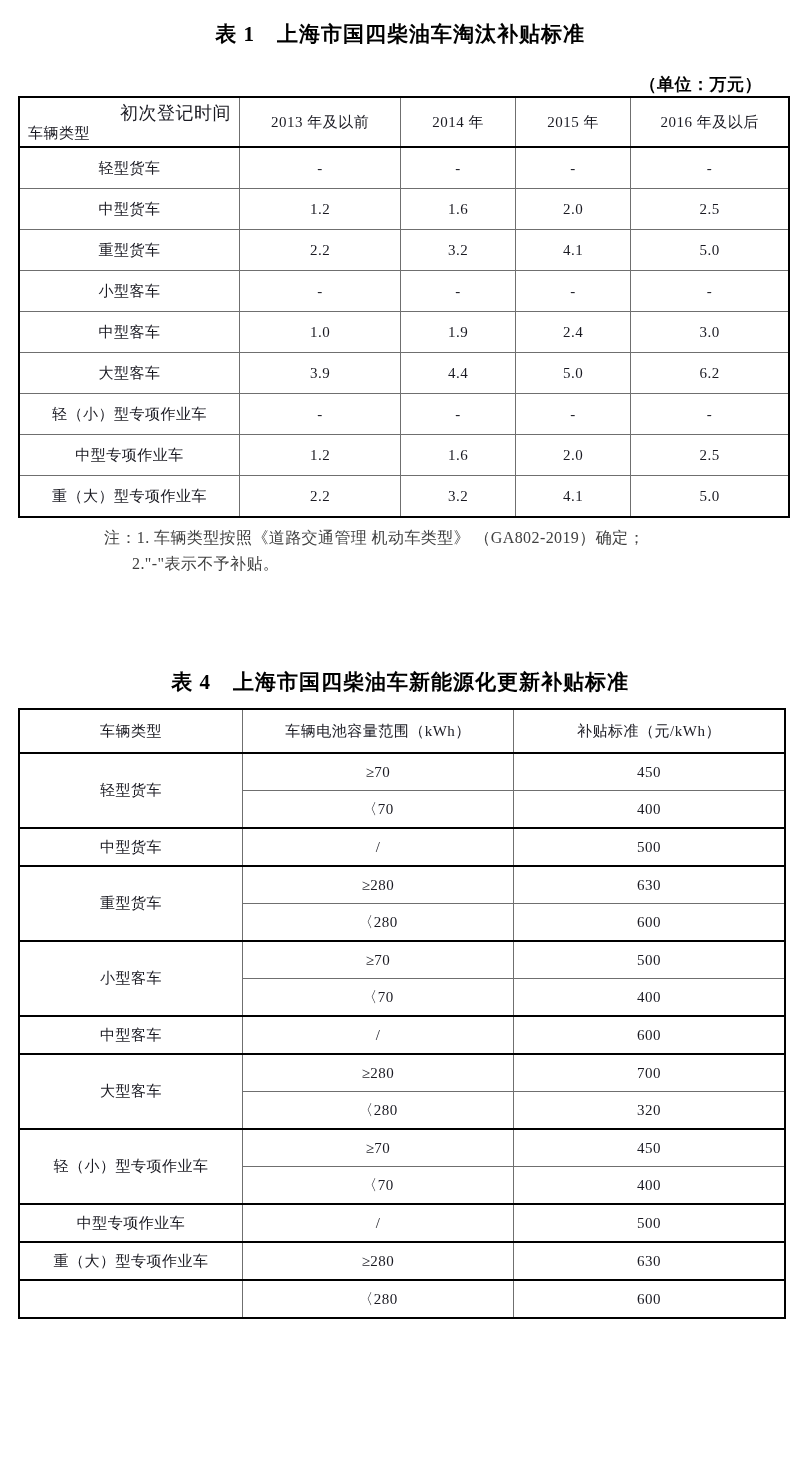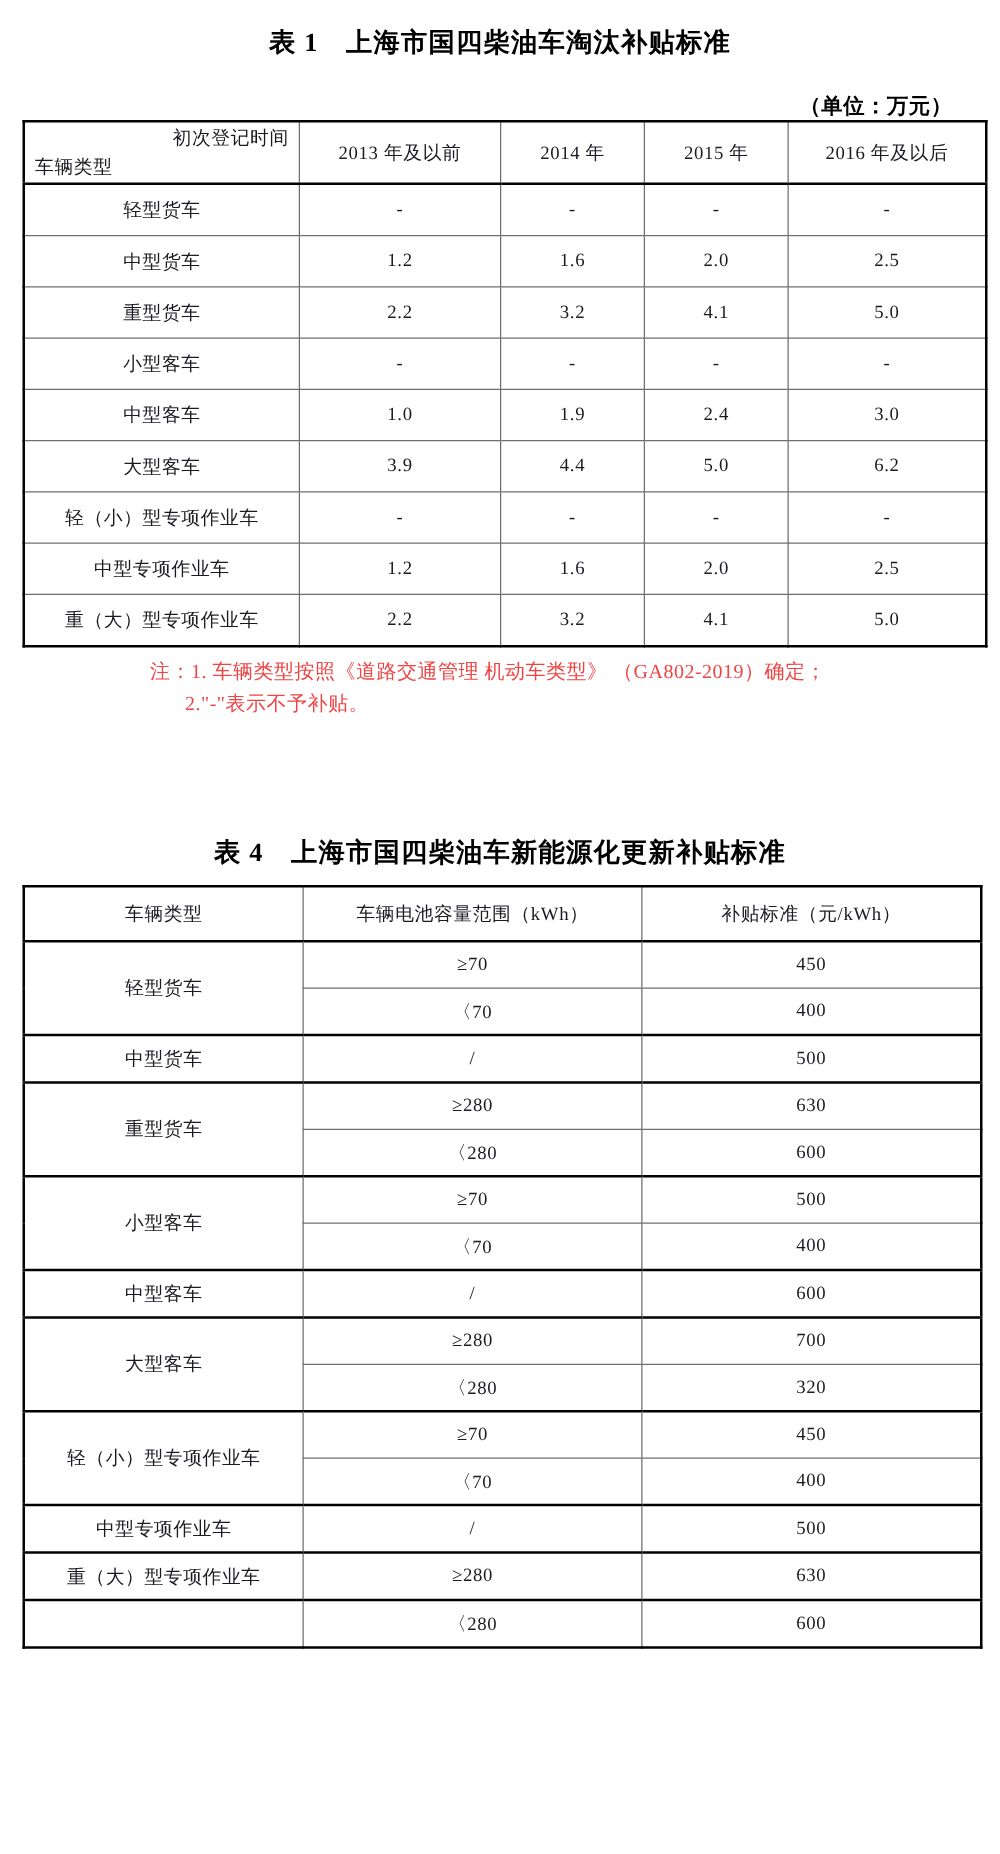--- a/index.html
+++ b/index.html
@@ -81,40 +81,39 @@
   #table-1 td.col-y4 { width: 157px; }
 
   .corner-cell {
     position: relative;
     padding: 0 !important;
   }
   .corner-top {
     position: absolute;
     right: 8px;
     top: 3px;
-    font-size: 15px;
+    font-size: 18px;
     white-space: nowrap;
   }
   .corner-bottom {
     position: absolute;
     left: 8px;
     bottom: 3px;
     font-size: 15px;
     white-space: nowrap;
   }
 
   
   .notes {
     position: absolute;
     font-size: 16px;
     line-height: 26px;
-    color: #ef4444;
+    color: #404040;
     letter-spacing: 0.4px;
     font-family: "Liberation Serif", "DejaVu Serif", serif;
-    margin-left: 16px;
   }
   #notes-1 { left: 104px; top: 525px; width: 680px; }
   #notes-2 { left: 104px; top: 1295px; width: 690px; }
   .notes .n-line { white-space: nowrap; }
   .notes .n-indent { padding-left: 28px; }
   .notes .n-wrap {
     white-space: normal;
     text-indent: 28px;
     margin-left: -28px;
     width: 690px;

